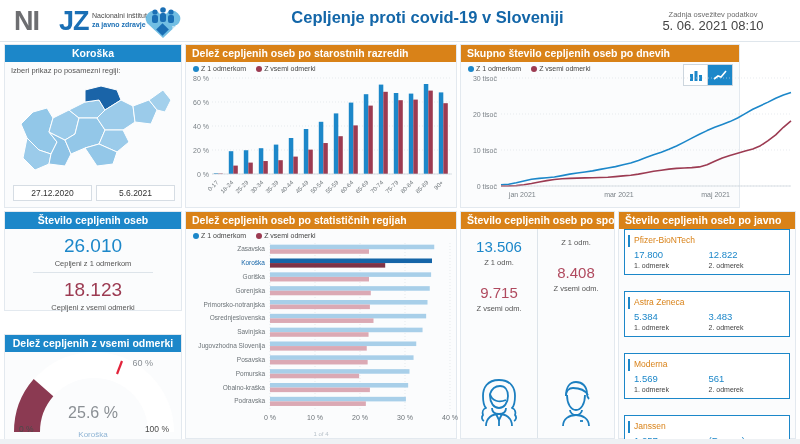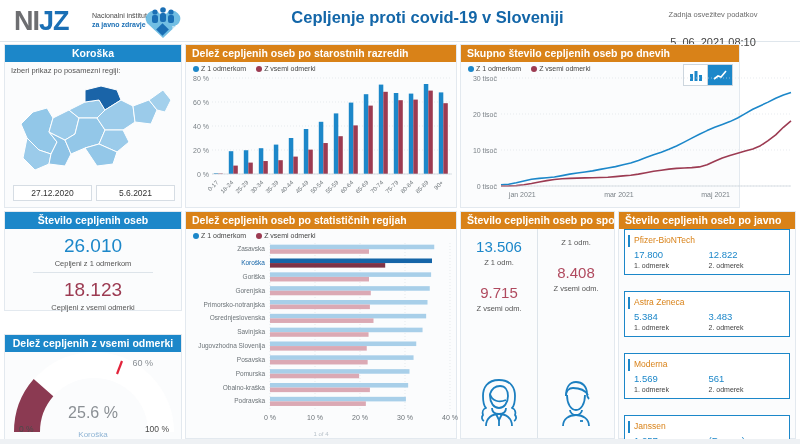--- a/index.html
+++ b/index.html
@@ -10,29 +10,29 @@
     overflow: hidden;
   }
   .app { position: relative; width: 800px; height: 444px; background: #fff; }
 
   
   .header { position: absolute; left:0; top:0; width:800px; height:42px; background:#fff;
             border-bottom: 1px solid #dfe6ec; }
   .logo-nijz { position:absolute; left:14px; top:8px; font-size:27px; font-weight:bold;
                letter-spacing:-1px; line-height:27px; }
   .logo-nijz .ni { color:#6d6e71; }
-  .logo-nijz .jz { color:#1a6fb5; }
+  .logo-nijz .jz { color:#1a6fb5;padding-left:20px; }
   .logo-sub { position:absolute; left:92px; top:11px; font-size:7px; line-height:9px; color:#4a4a4a; }
   .logo-sub b { color:#1a6fb5; }
   .logo-heart { position:absolute; left:140px; top:4px; width:46px; height:36px; }
   .page-title { position:absolute; left:255px; top:8px; width:345px; text-align:center;
                 font-size:16.5px; font-weight:bold; color:#1366a8; }
   .refresh-box { position:absolute; right:12px; top:9px; text-align:center; width:150px; }
   .refresh-label { font-size:7.5px; color:#6b6b6b; line-height:11px; }
-  .refresh-date  { font-size:11px; color:#444; line-height:12px;margin-top:16px; }
+  .refresh-date  { font-size:13px; color:#444; line-height:12px; }
 
   
   .panel { position:absolute; background:#fbfcfd; border:1px solid #e3e9ef; }
   .panel-title { height:17px; line-height:17px; font-size:10.5px; color:#fff;
                  font-weight:bold; padding-left:6px; white-space:nowrap; overflow:hidden; }
   .t-blue   { background:#1c87c9; text-align:center; padding-left:0; }
   .t-orange { background:#d98218; }
   .panel-body { position:relative; width:100%; height:calc(100% - 17px); }
 
   

